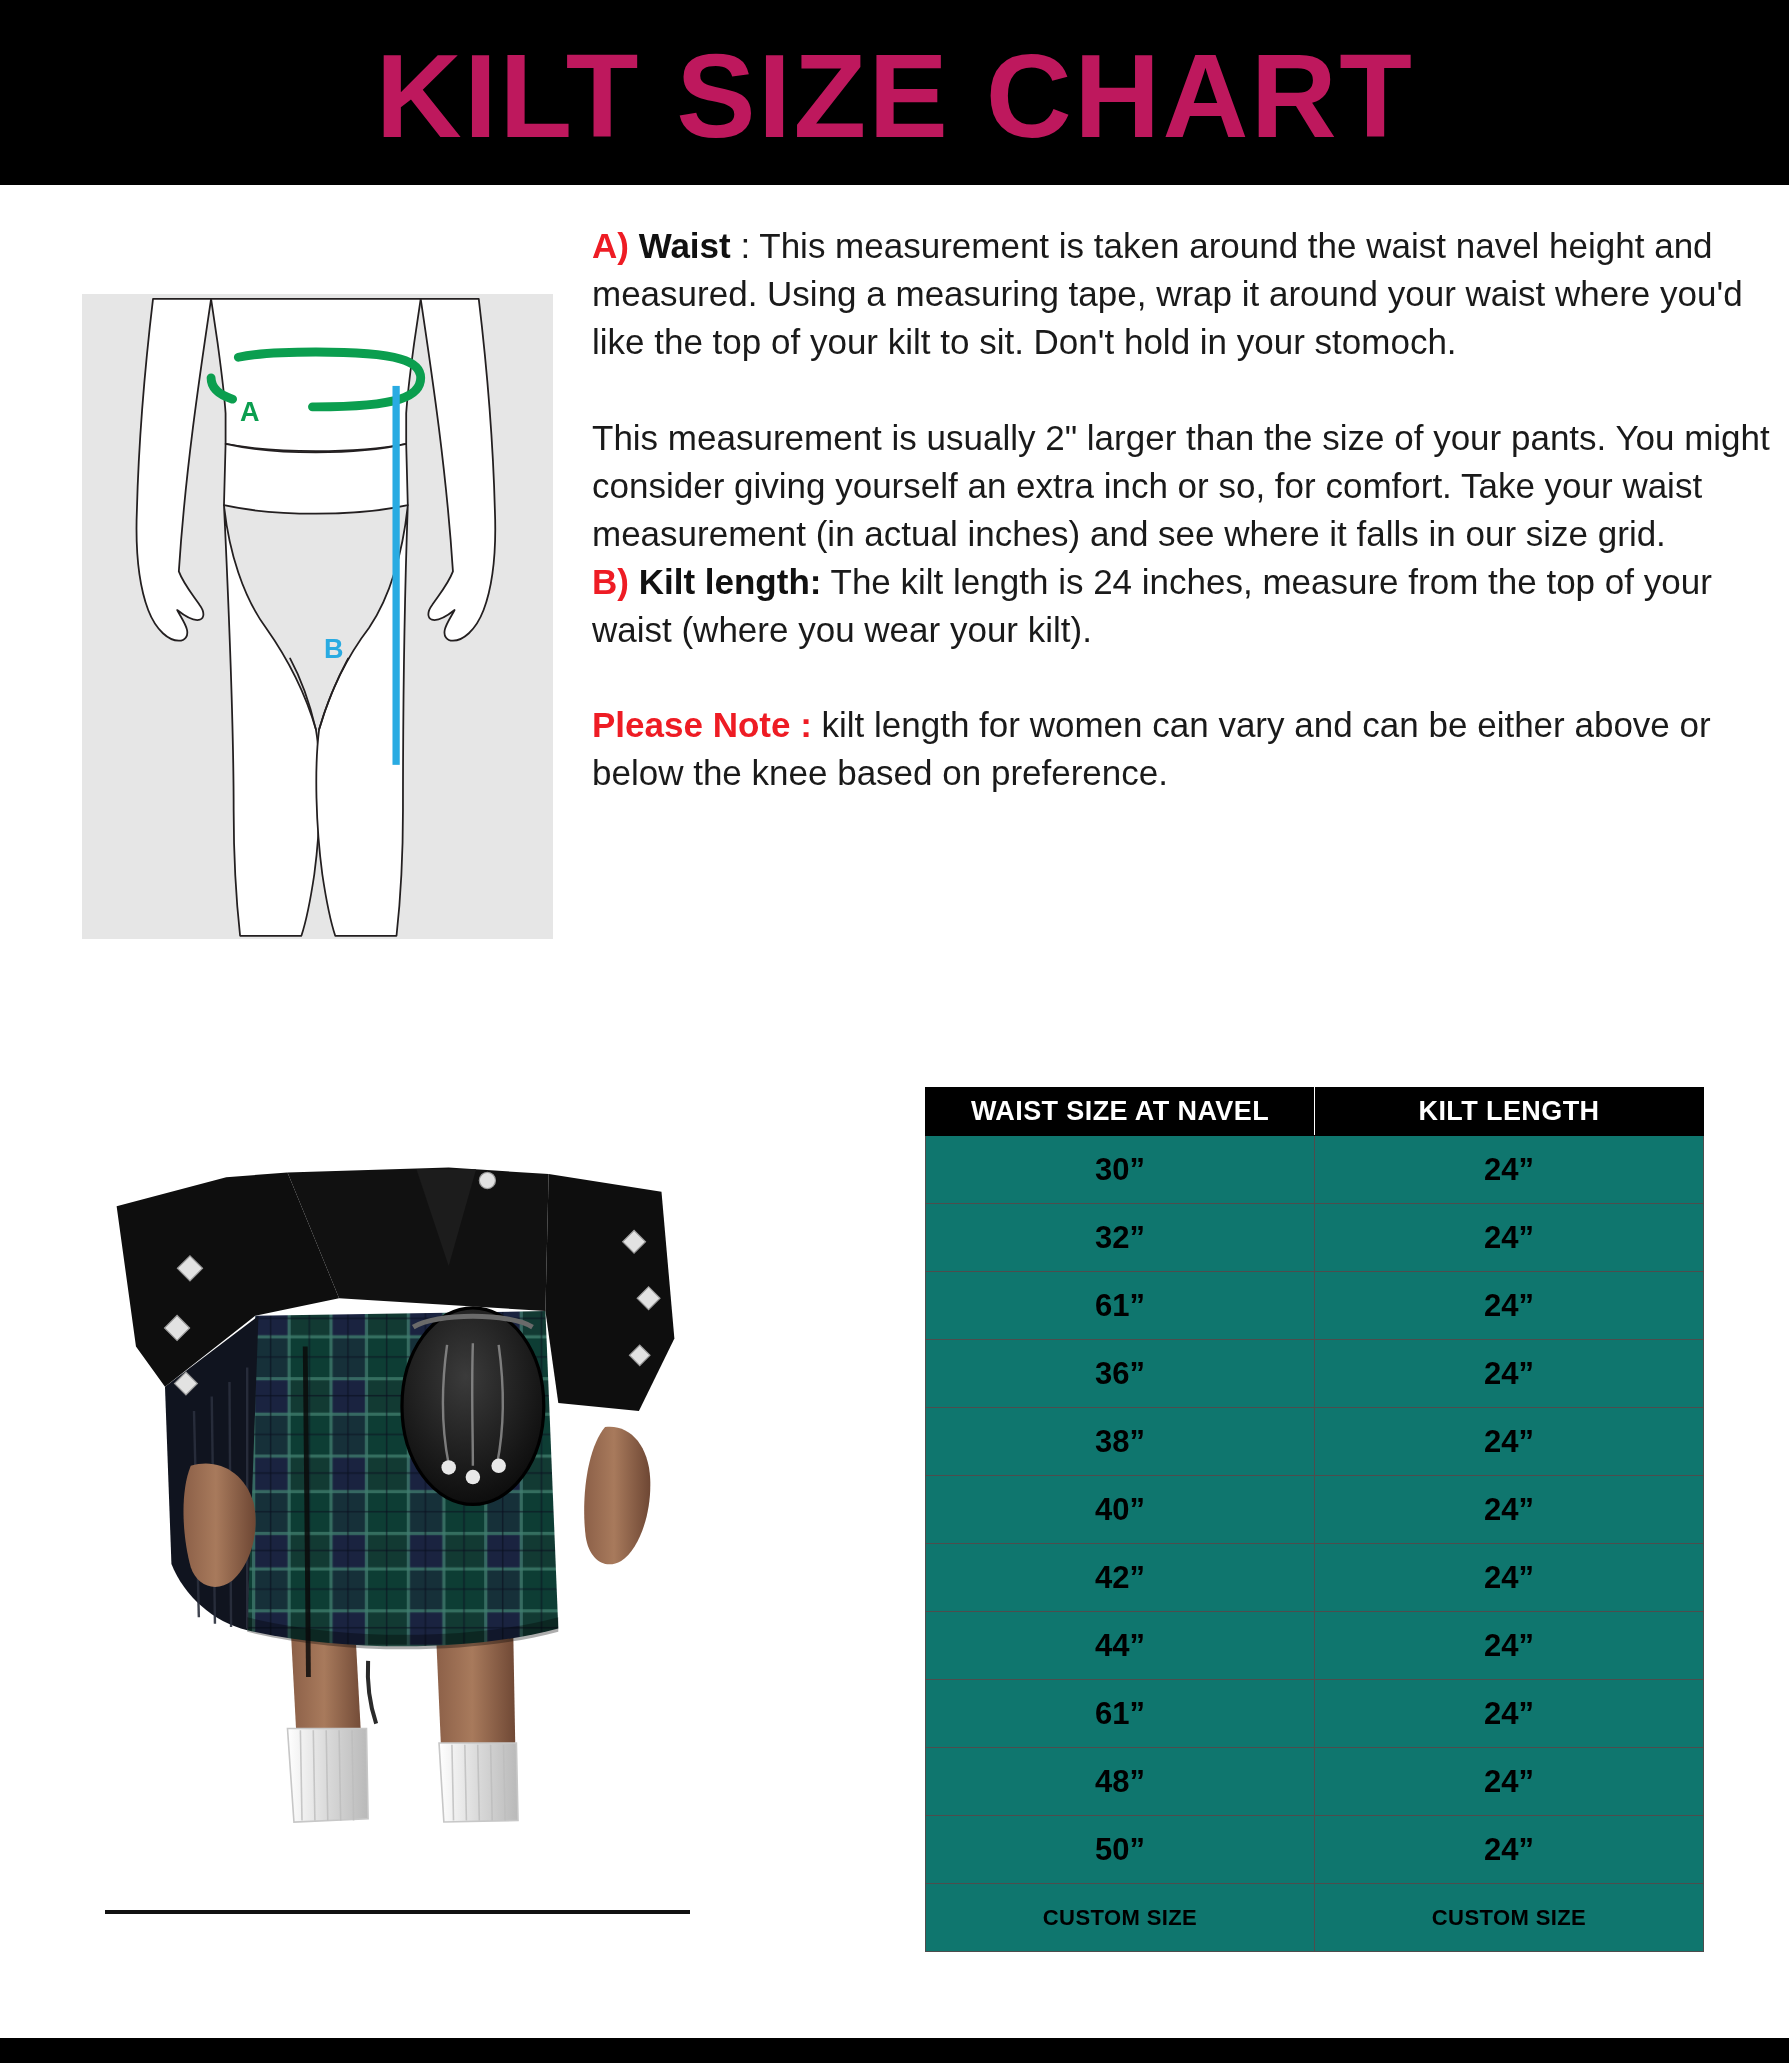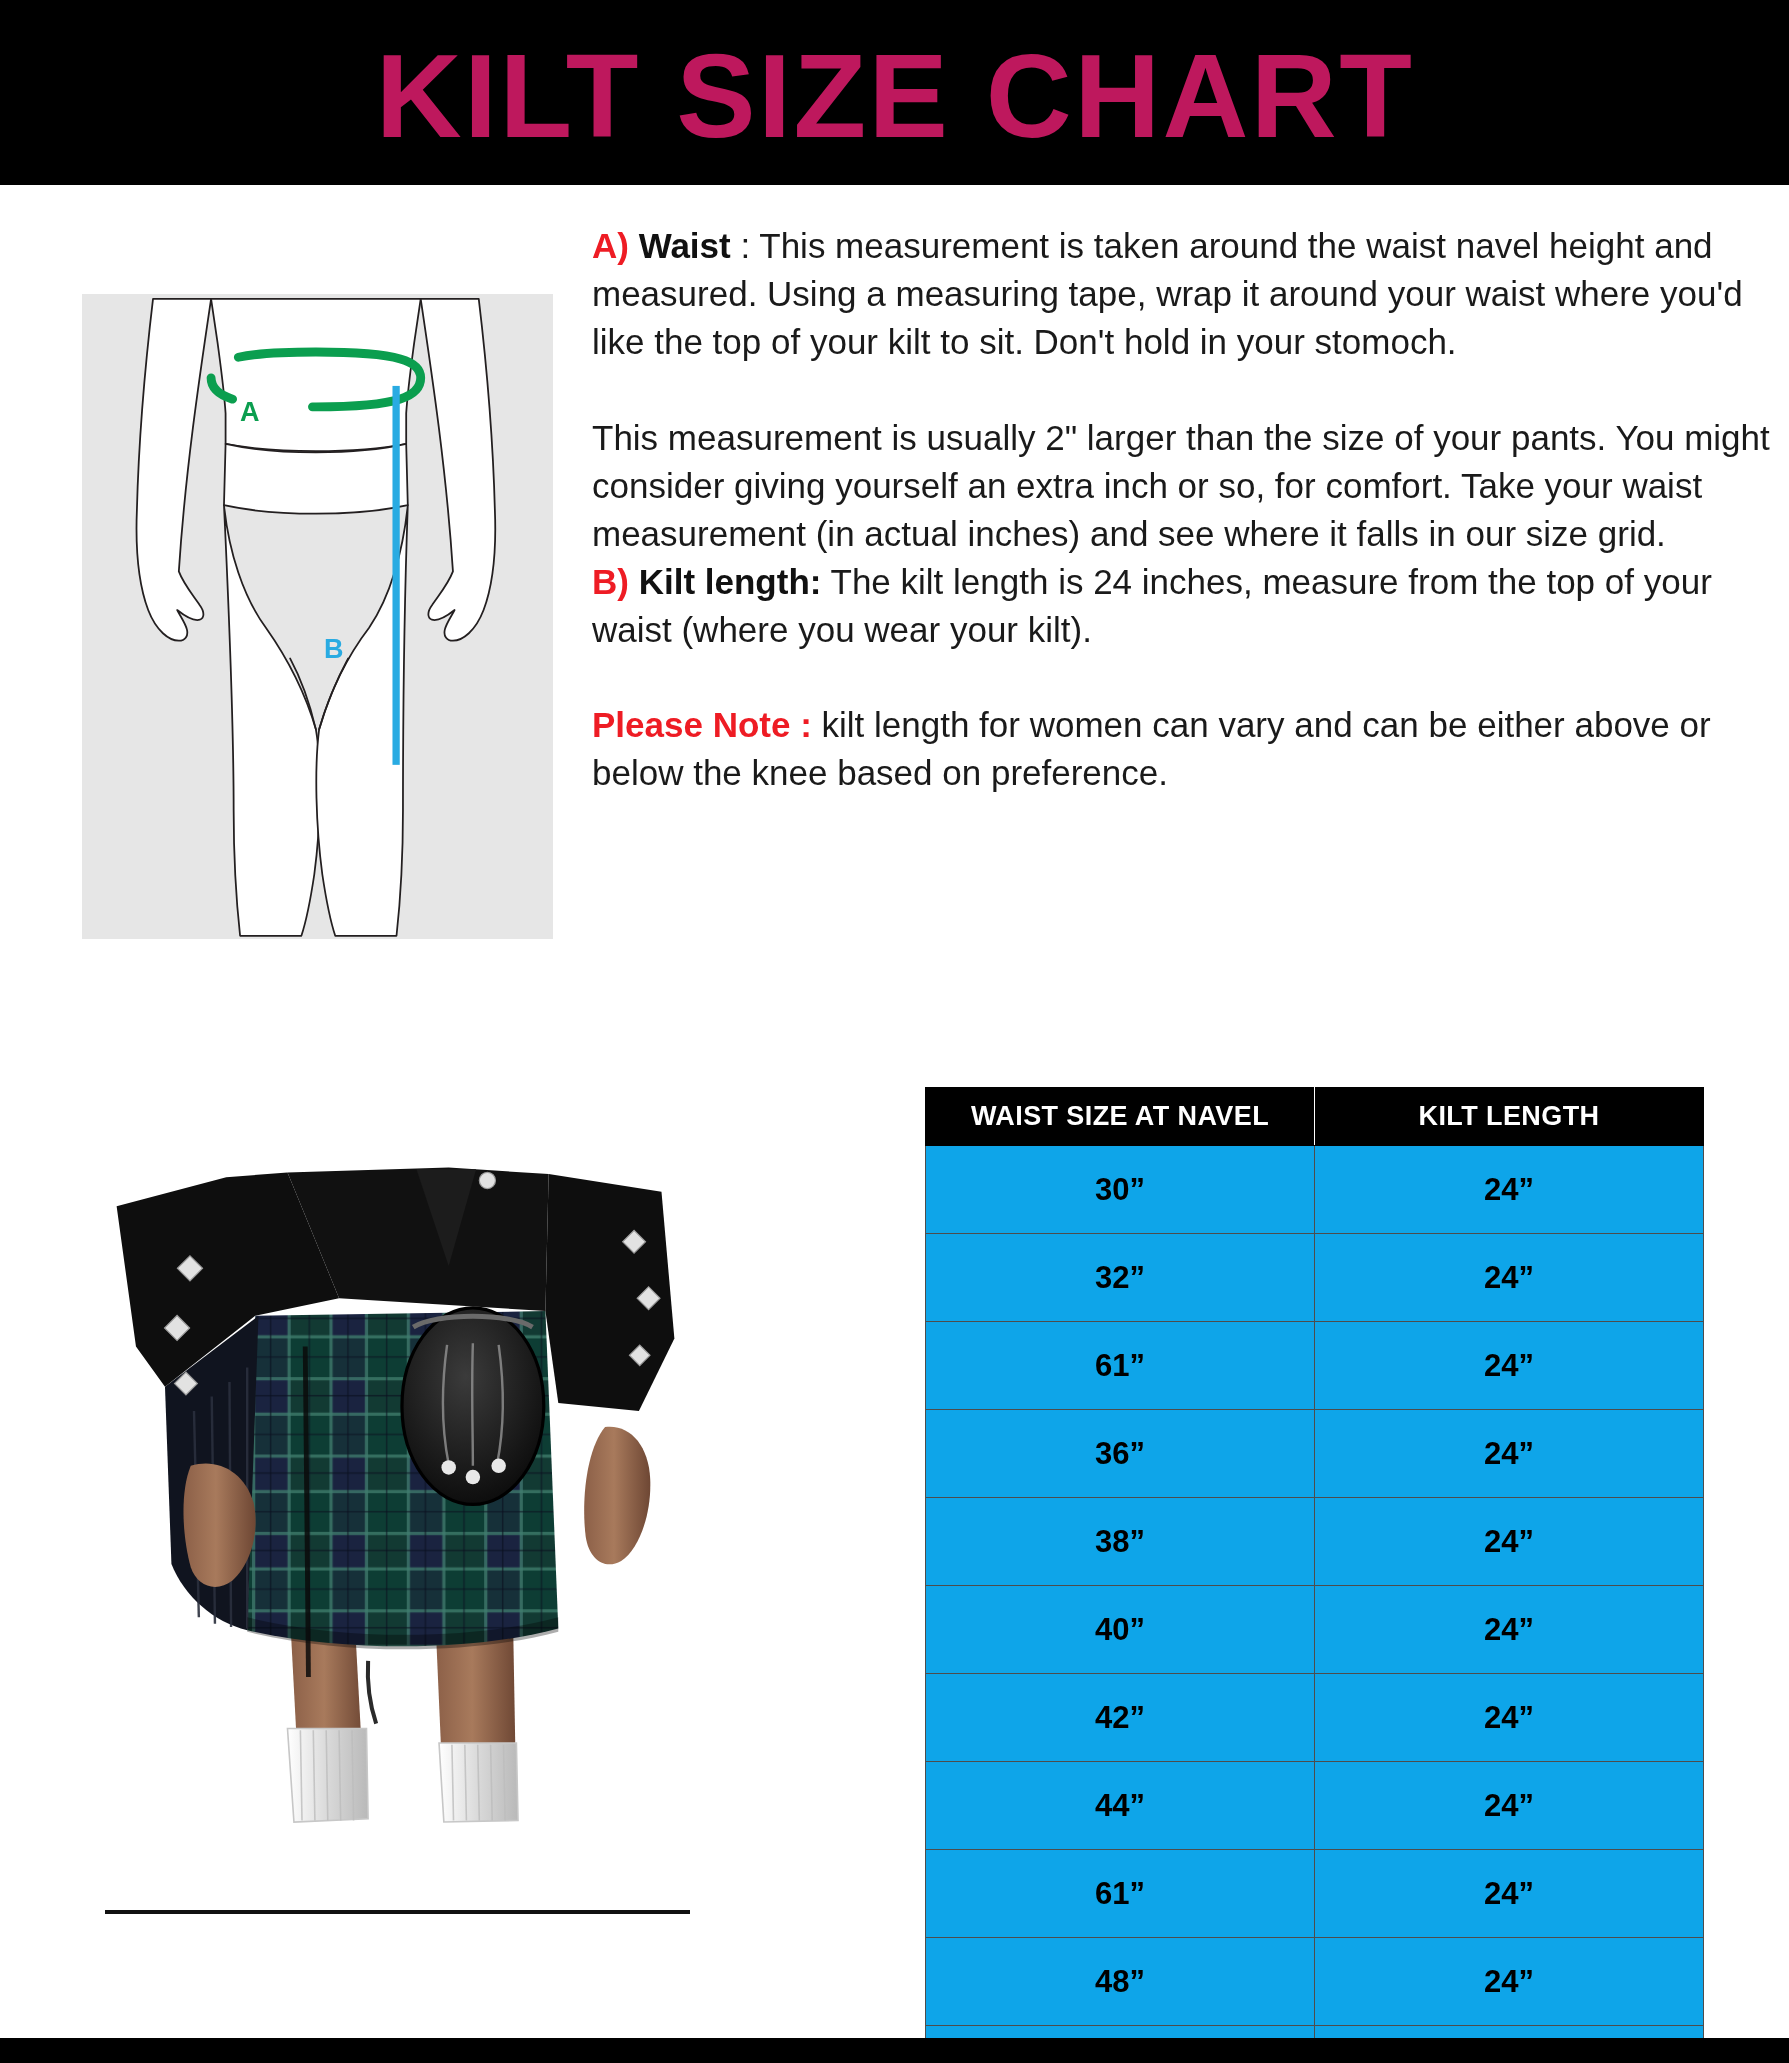--- a/index.html
+++ b/index.html
@@ -154,40 +154,40 @@
     width: 779px;
   }
   table.size-table {
     border-collapse: collapse;
     width: 779px;
     table-layout: fixed;
   }
   table.size-table th,
   table.size-table td {
     width: 389px;
-    height: 88px;
+    height: 68px;
     text-align: center;
     vertical-align: middle;
     font-family: "Liberation Sans", sans-serif;
     font-weight: bold;
     font-size: 29px;
     color: #000000;
     border: 1.6px solid #4d4d4d;
     padding: 0;
-    background: #0ea5e9;
+    background: #0f766e;
     box-sizing: border-box;
   }
   table.size-table thead th {
     background: #000000;
     color: #ffffff;
     font-size: 27px;
     letter-spacing: 0.4px;
     border: 1.6px solid #000000;
     border-right-color: #ffffff;
-    height: 58px;
+    height: 48px;
   }
   table.size-table thead th:last-child {
     border-right-color: #000000;
   }
   table.size-table td {
     font-size: 31px;
   }
   table.size-table tr.custom-row td {
     font-size: 22px;
     letter-spacing: 0.4px;

